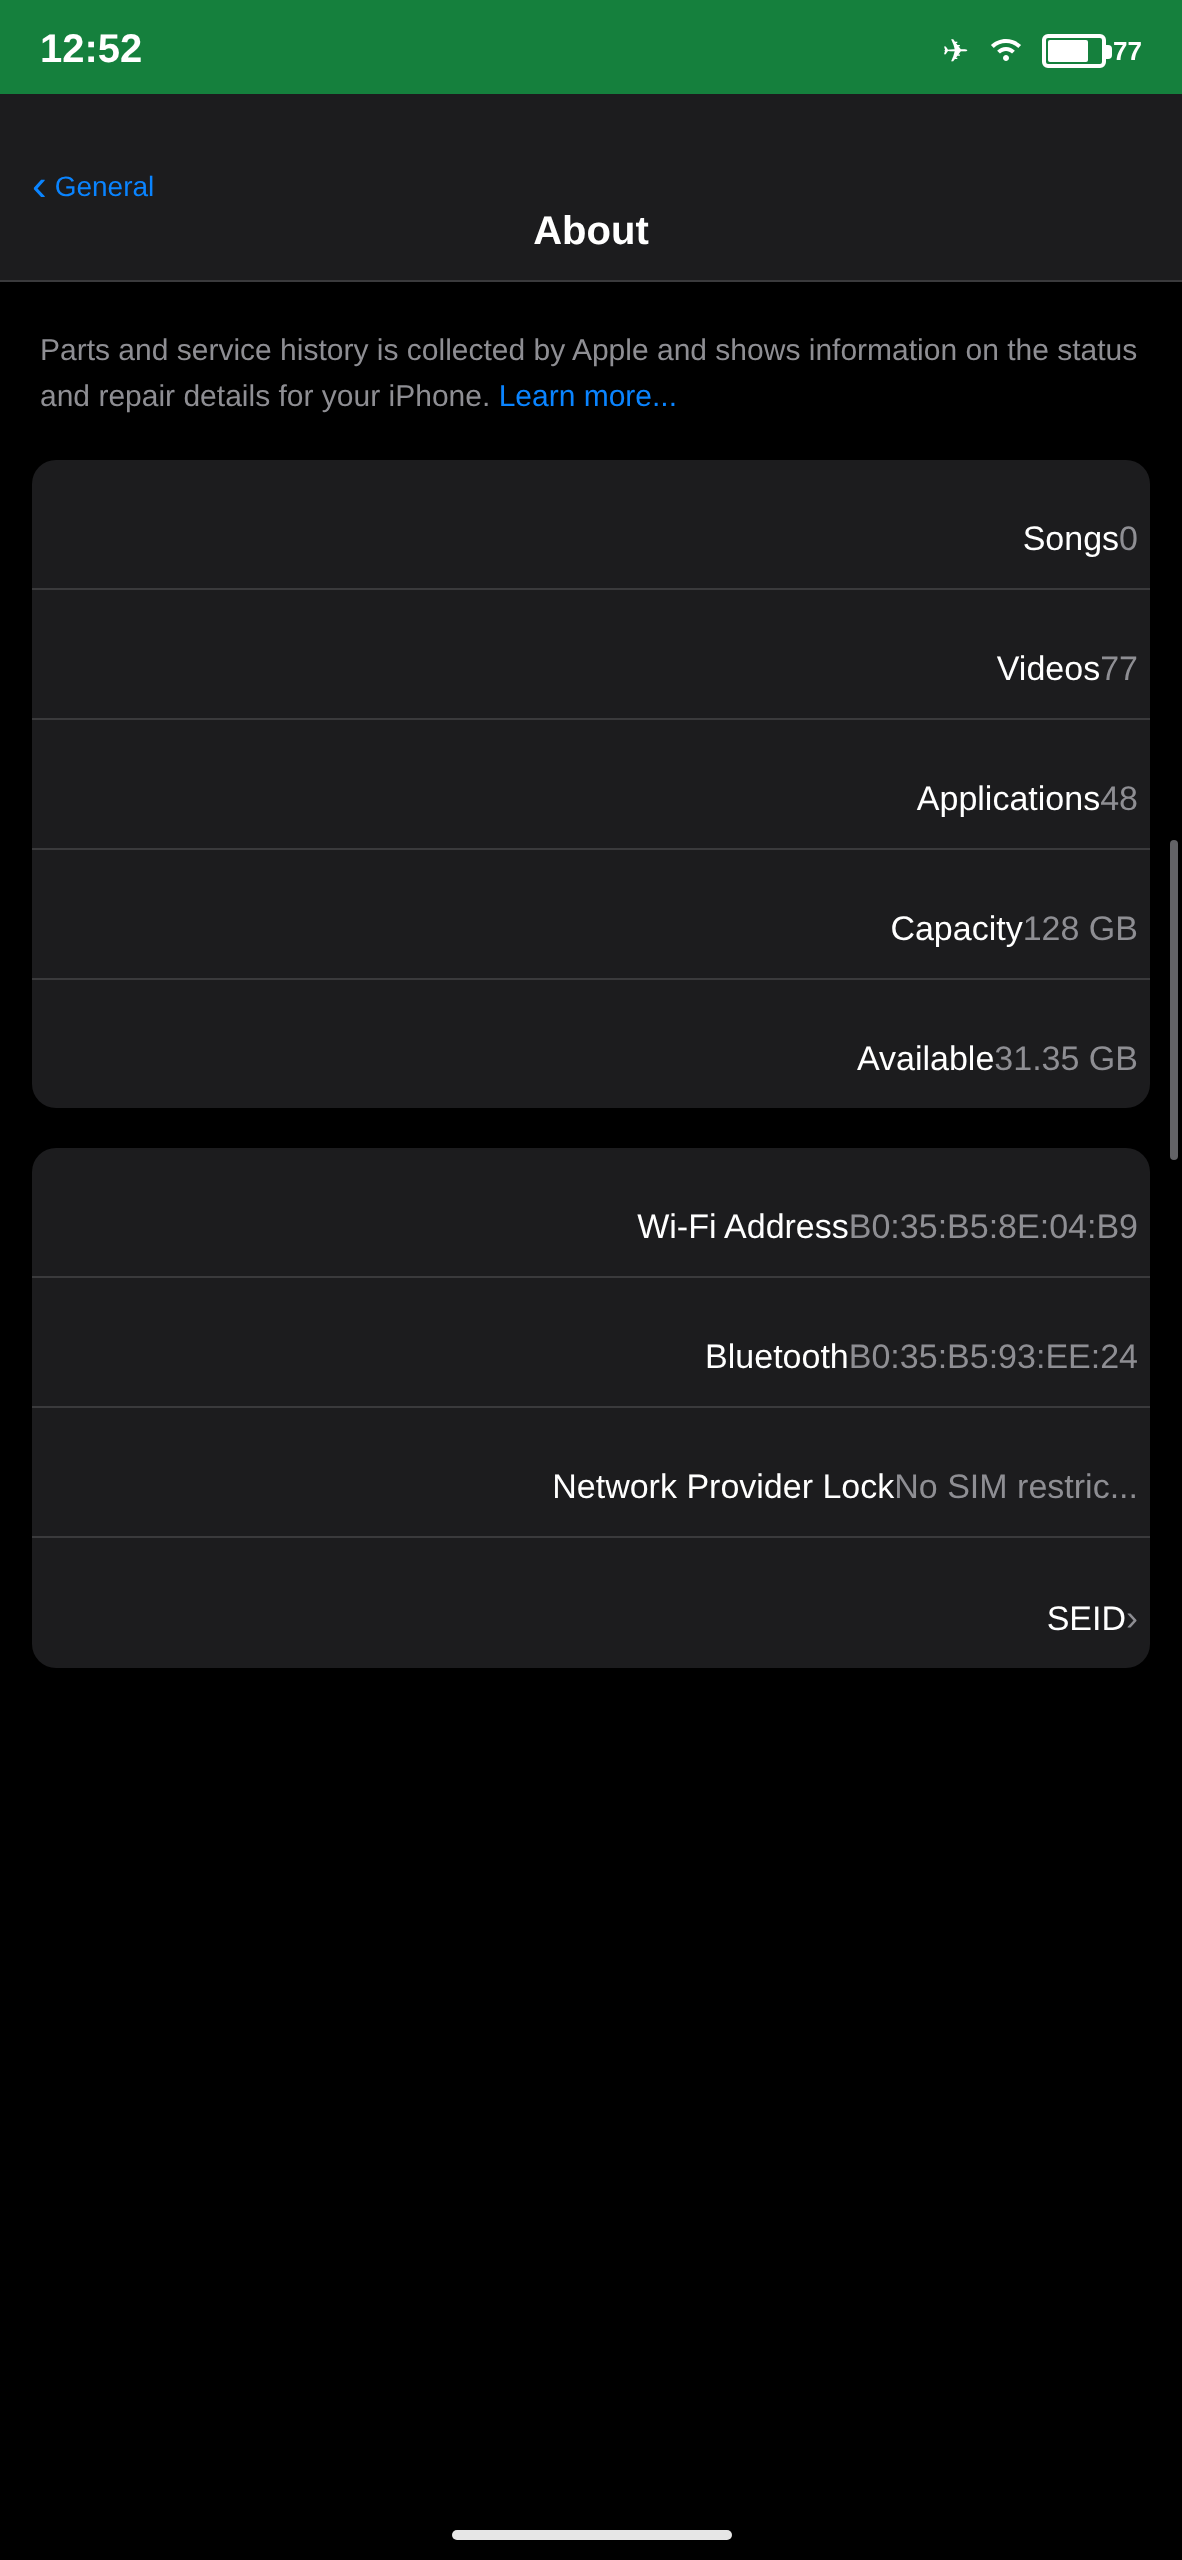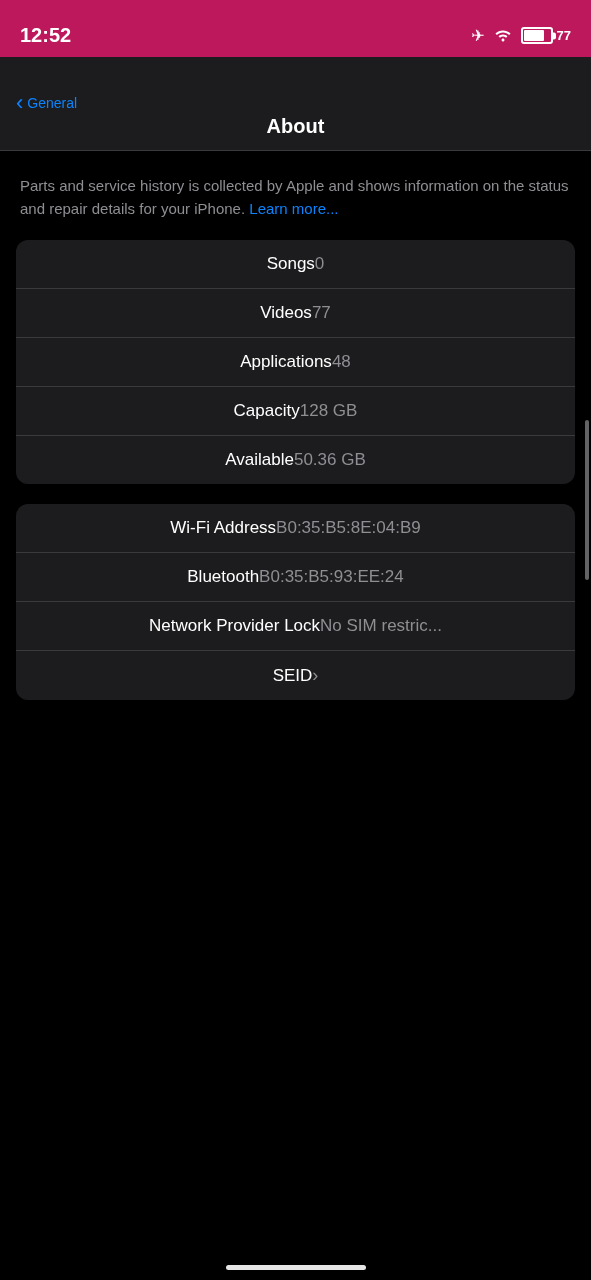--- a/index.html
+++ b/index.html
@@ -17,22 +17,22 @@
       min-height: 1280px;
       position: relative;
       overflow-x: hidden;
     }
 
     
     .status-bar {
       display: flex;
       justify-content: space-between;
       align-items: center;
-      padding: 24px 20px 10px 20px;
-      background: #be185d;
+      padding: 14px 20px 10px 20px;
+      background: #15803d;
     }
 
     .status-time {
       font-size: 20px;
       font-weight: 600;
       color: #fff;
     }
 
     .status-icons {
       display: flex;
@@ -145,24 +145,25 @@
     
     .settings-card {
       background: #1c1c1e;
       border-radius: 12px;
       margin-bottom: 20px;
       overflow: hidden;
     }
 
     .settings-row {
       display: flex;
-      justify-content: center;
+      justify-content: flex-end;
       align-items: center;
       padding: 14px 6px;
       border-bottom: 1px solid #3a3a3c;
+      margin-top: 16px;
     }
 
     .settings-row:last-child {
       border-bottom: none;
     }
 
     .row-label {
       font-size: 17px;
       color: #fff;
     }
@@ -259,21 +260,21 @@
     <div class="settings-row">
       <span class="row-label">Applications</span>
       <span class="row-value">48</span>
     </div>
     <div class="settings-row">
       <span class="row-label">Capacity</span>
       <span class="row-value">128 GB</span>
     </div>
     <div class="settings-row">
       <span class="row-label">Available</span>
-      <span class="row-value">50.36 GB</span>
+      <span class="row-value">31.35 GB</span>
     </div>
   </div>
 
   <div class="settings-card">
     <div class="settings-row">
       <span class="row-label">Wi-Fi Address</span>
       <span class="row-value">B0:35:B5:8E:04:B9</span>
     </div>
     <div class="settings-row">
       <span class="row-label">Bluetooth</span>

